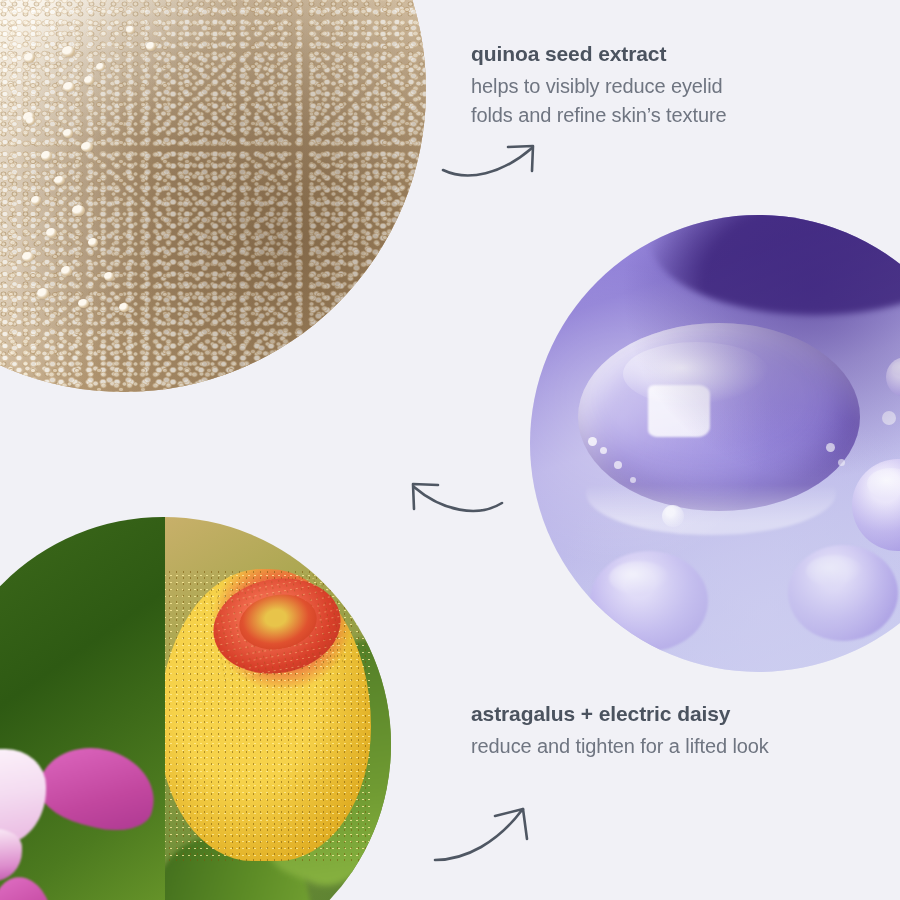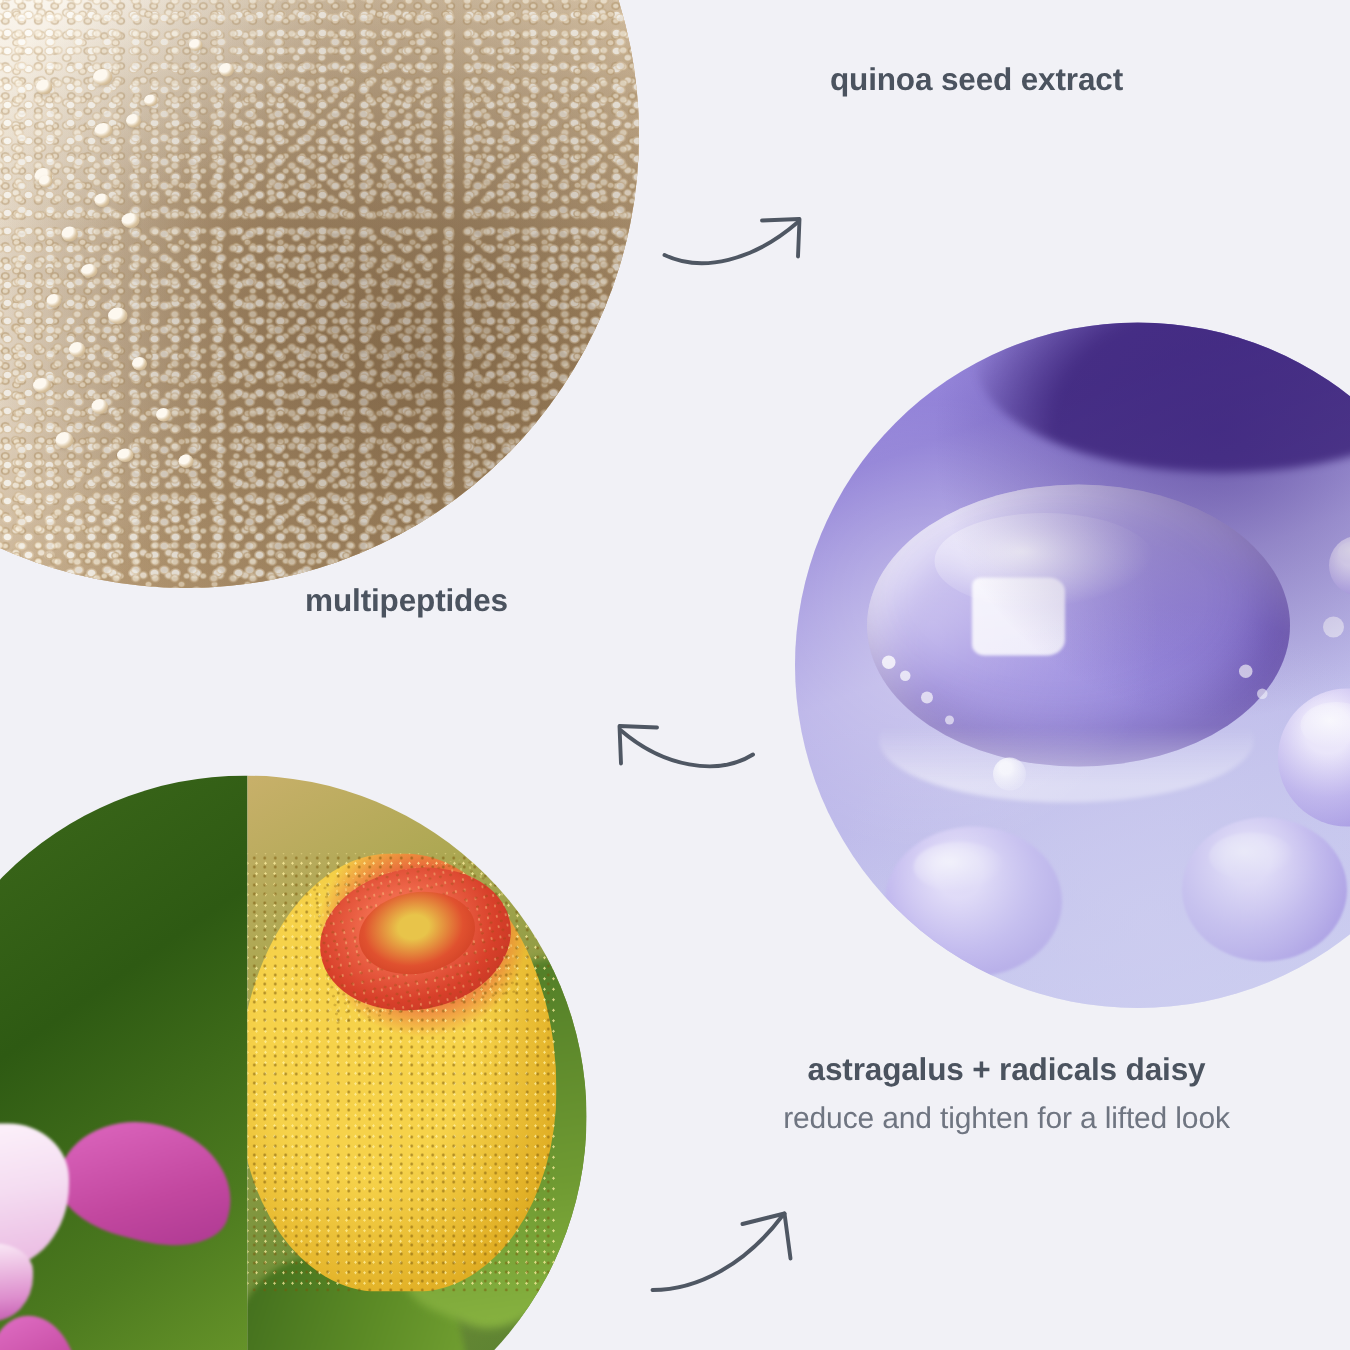--- a/index.html
+++ b/index.html
@@ -170,21 +170,20 @@
   }
   .daisy-stem {
     position: absolute;
     border-radius: 40%;
     background: linear-gradient(120deg, #3e6a1c 0%, #5d8c26 55%, #79a635 100%);
   }
 
   
   .text-block {
     position: absolute;
-    text-align: center;
   }
   .block-title {
     margin: 0 0 6px 0;
     font-size: 21px;
     font-weight: 700;
     color: #4b535f;
     letter-spacing: -0.1px;
     line-height: 1.2;
   }
   .block-desc {
@@ -321,28 +320,29 @@
       <div class="daisy-crown" style="left:48px;top:62px;width:128px;height:94px;transform:rotate(-10deg);">
         <div class="daisy-texture" style="opacity:.5;"></div>
       </div>
       <div class="daisy-crown" style="left:74px;top:78px;width:78px;height:54px;transform:rotate(-10deg);
                   background:radial-gradient(ellipse at 48% 42%, #e8c44a 0 18%, #e0512f 58%, #c4331f 100%);"></div>
     </div>
   </div>
 
   <div class="text-block" id="text-quinoa">
     <h2 class="block-title">quinoa seed extract</h2>
+    <p class="block-desc">helps to visibly reduce eyelid
+folds and refine skin’s texture</p>
   </div>
 
   <div class="text-block" id="text-peptides">
-    <h2 class="block-title">multipeptides</h2>
   </div>
 
   <div class="text-block" id="text-daisy">
-    <h2 class="block-title">astragalus + radicals daisy</h2>
+    <h2 class="block-title">astragalus + electric daisy</h2>
     <p class="block-desc">reduce and tighten for a lifted look</p>
   </div>
 
   <svg class="arrow-svg" id="arrow-to-quinoa" width="110" height="60" viewBox="0 0 110 60">
     <path class="arrow-stroke" d="M3,30 C28,42 62,34 92,8"></path>
     <path class="arrow-stroke" d="M68,7 L93,6 L92,31"></path>
   </svg>
 
   <svg class="arrow-svg" id="arrow-to-peptides" width="110" height="60" viewBox="0 0 110 60">
     <path class="arrow-stroke" d="M104,25 C80,40 44,33 16,9"></path>

